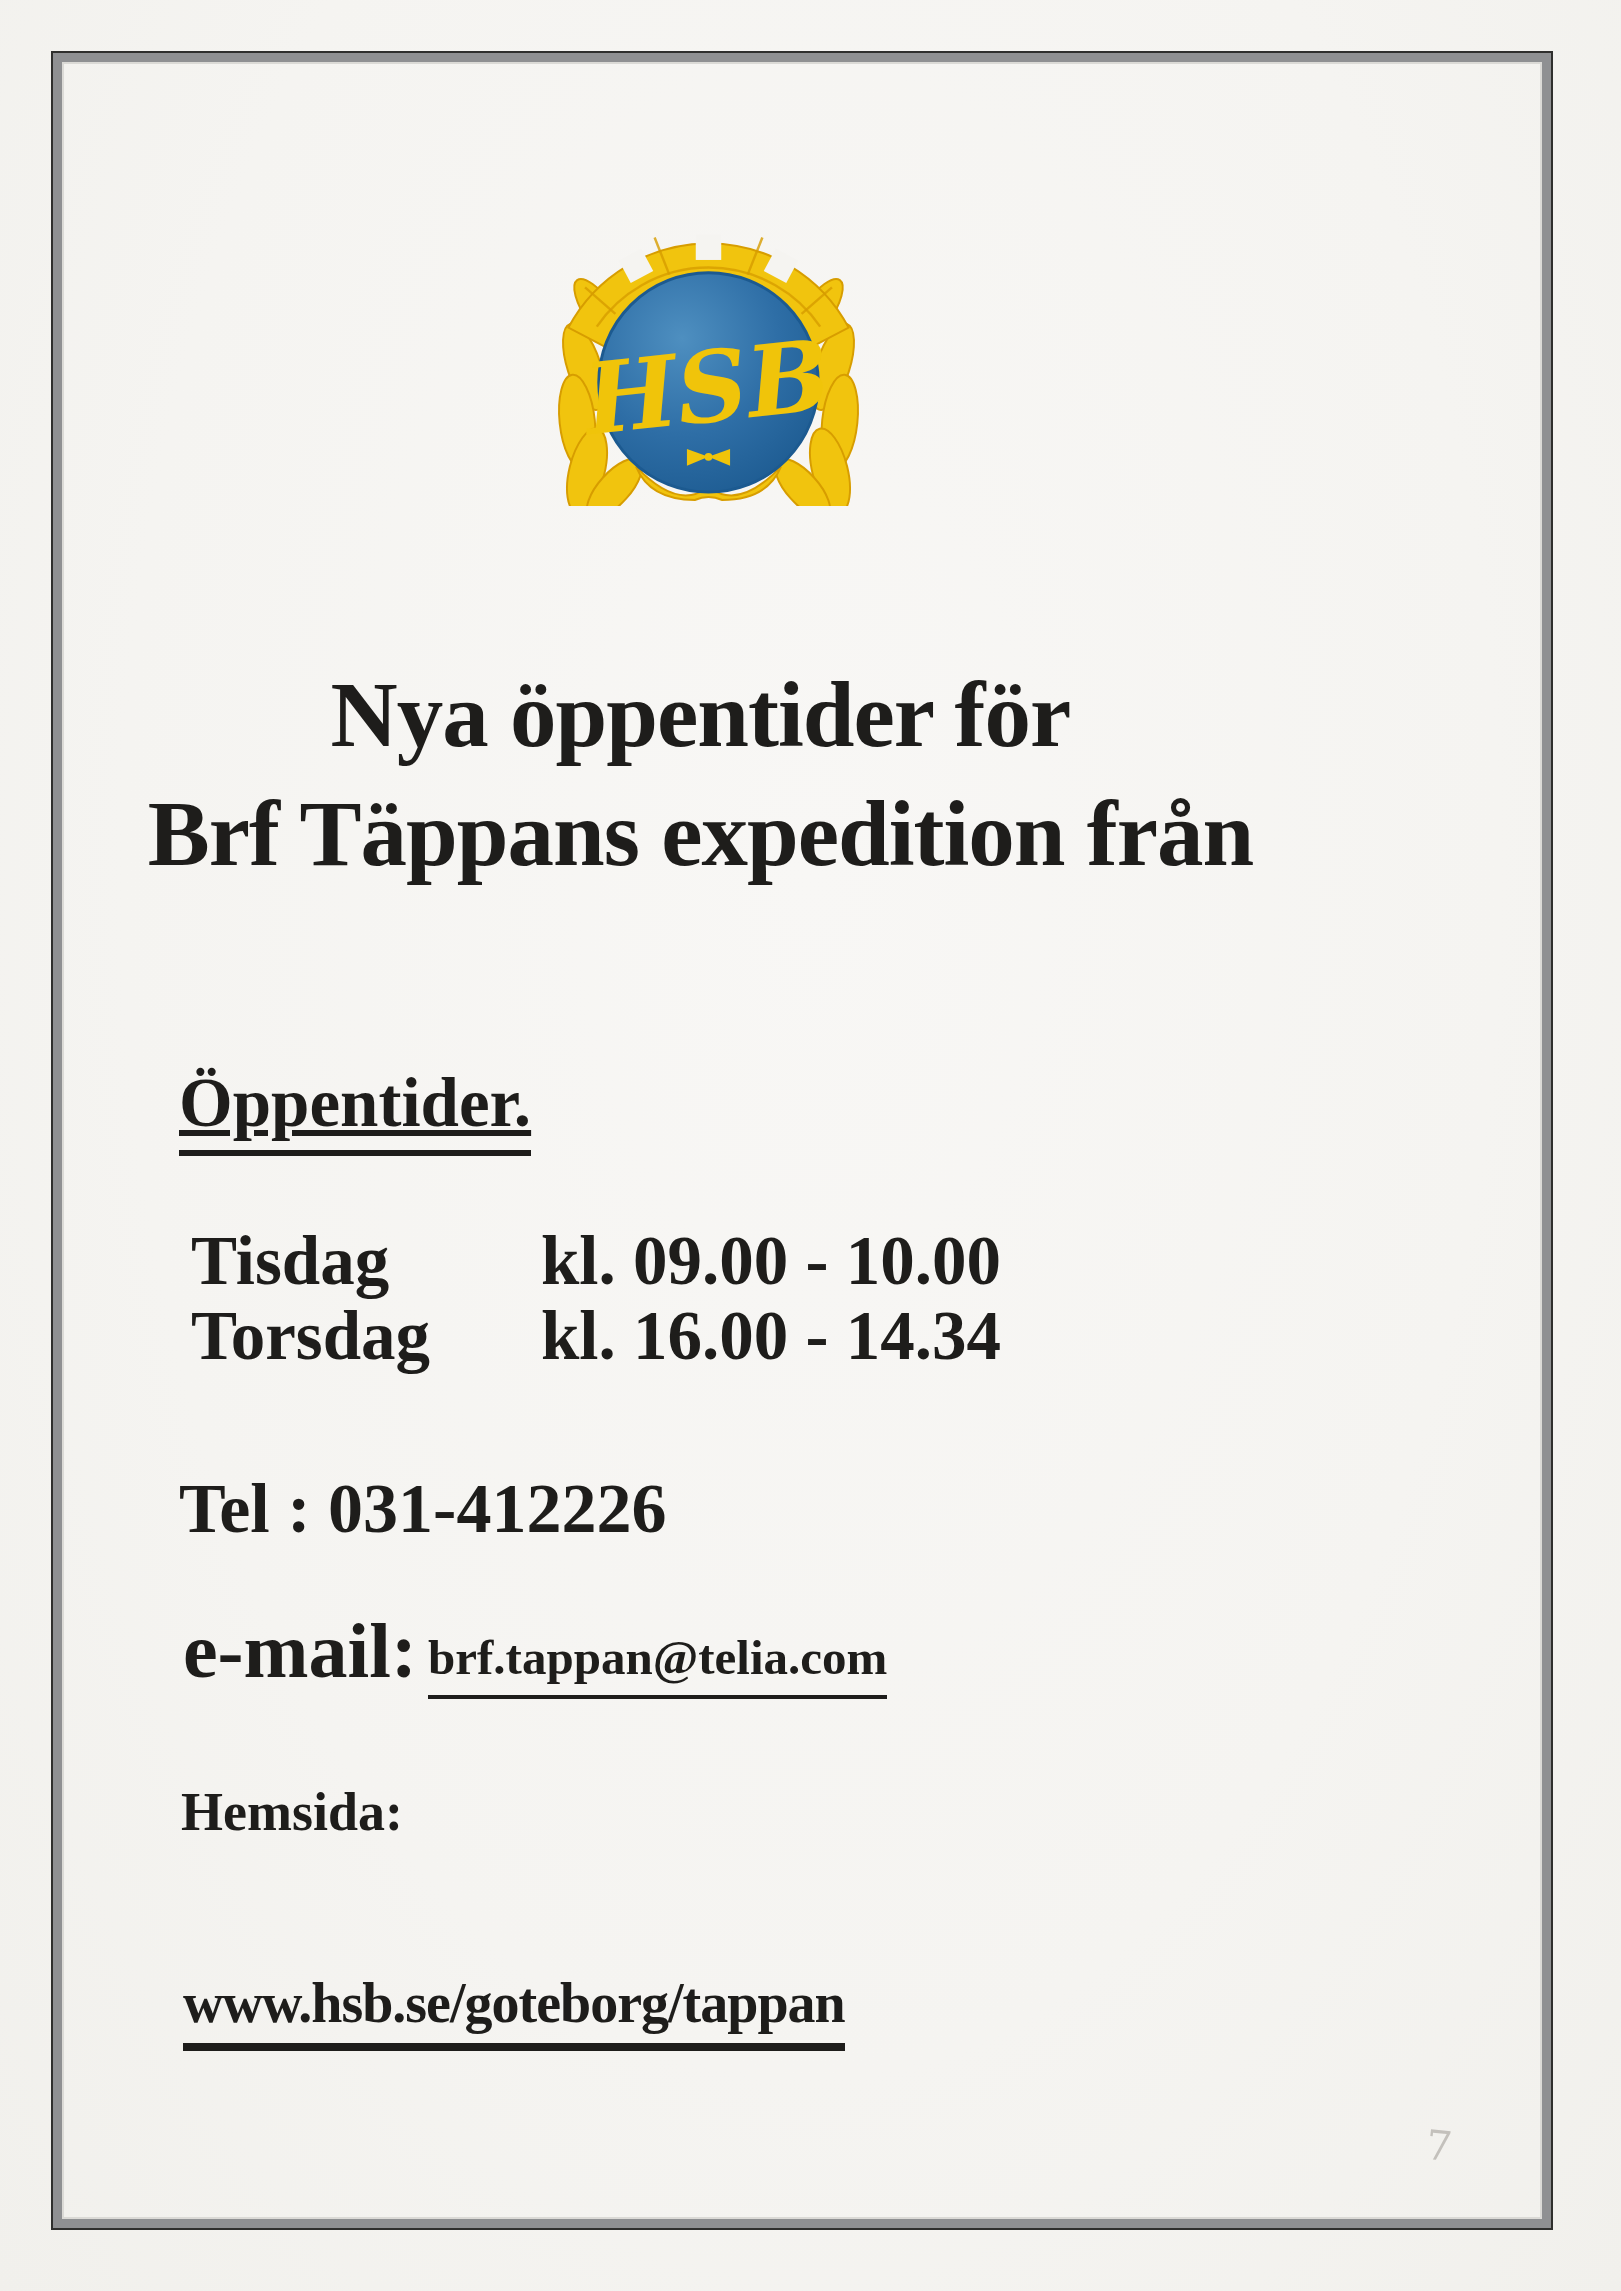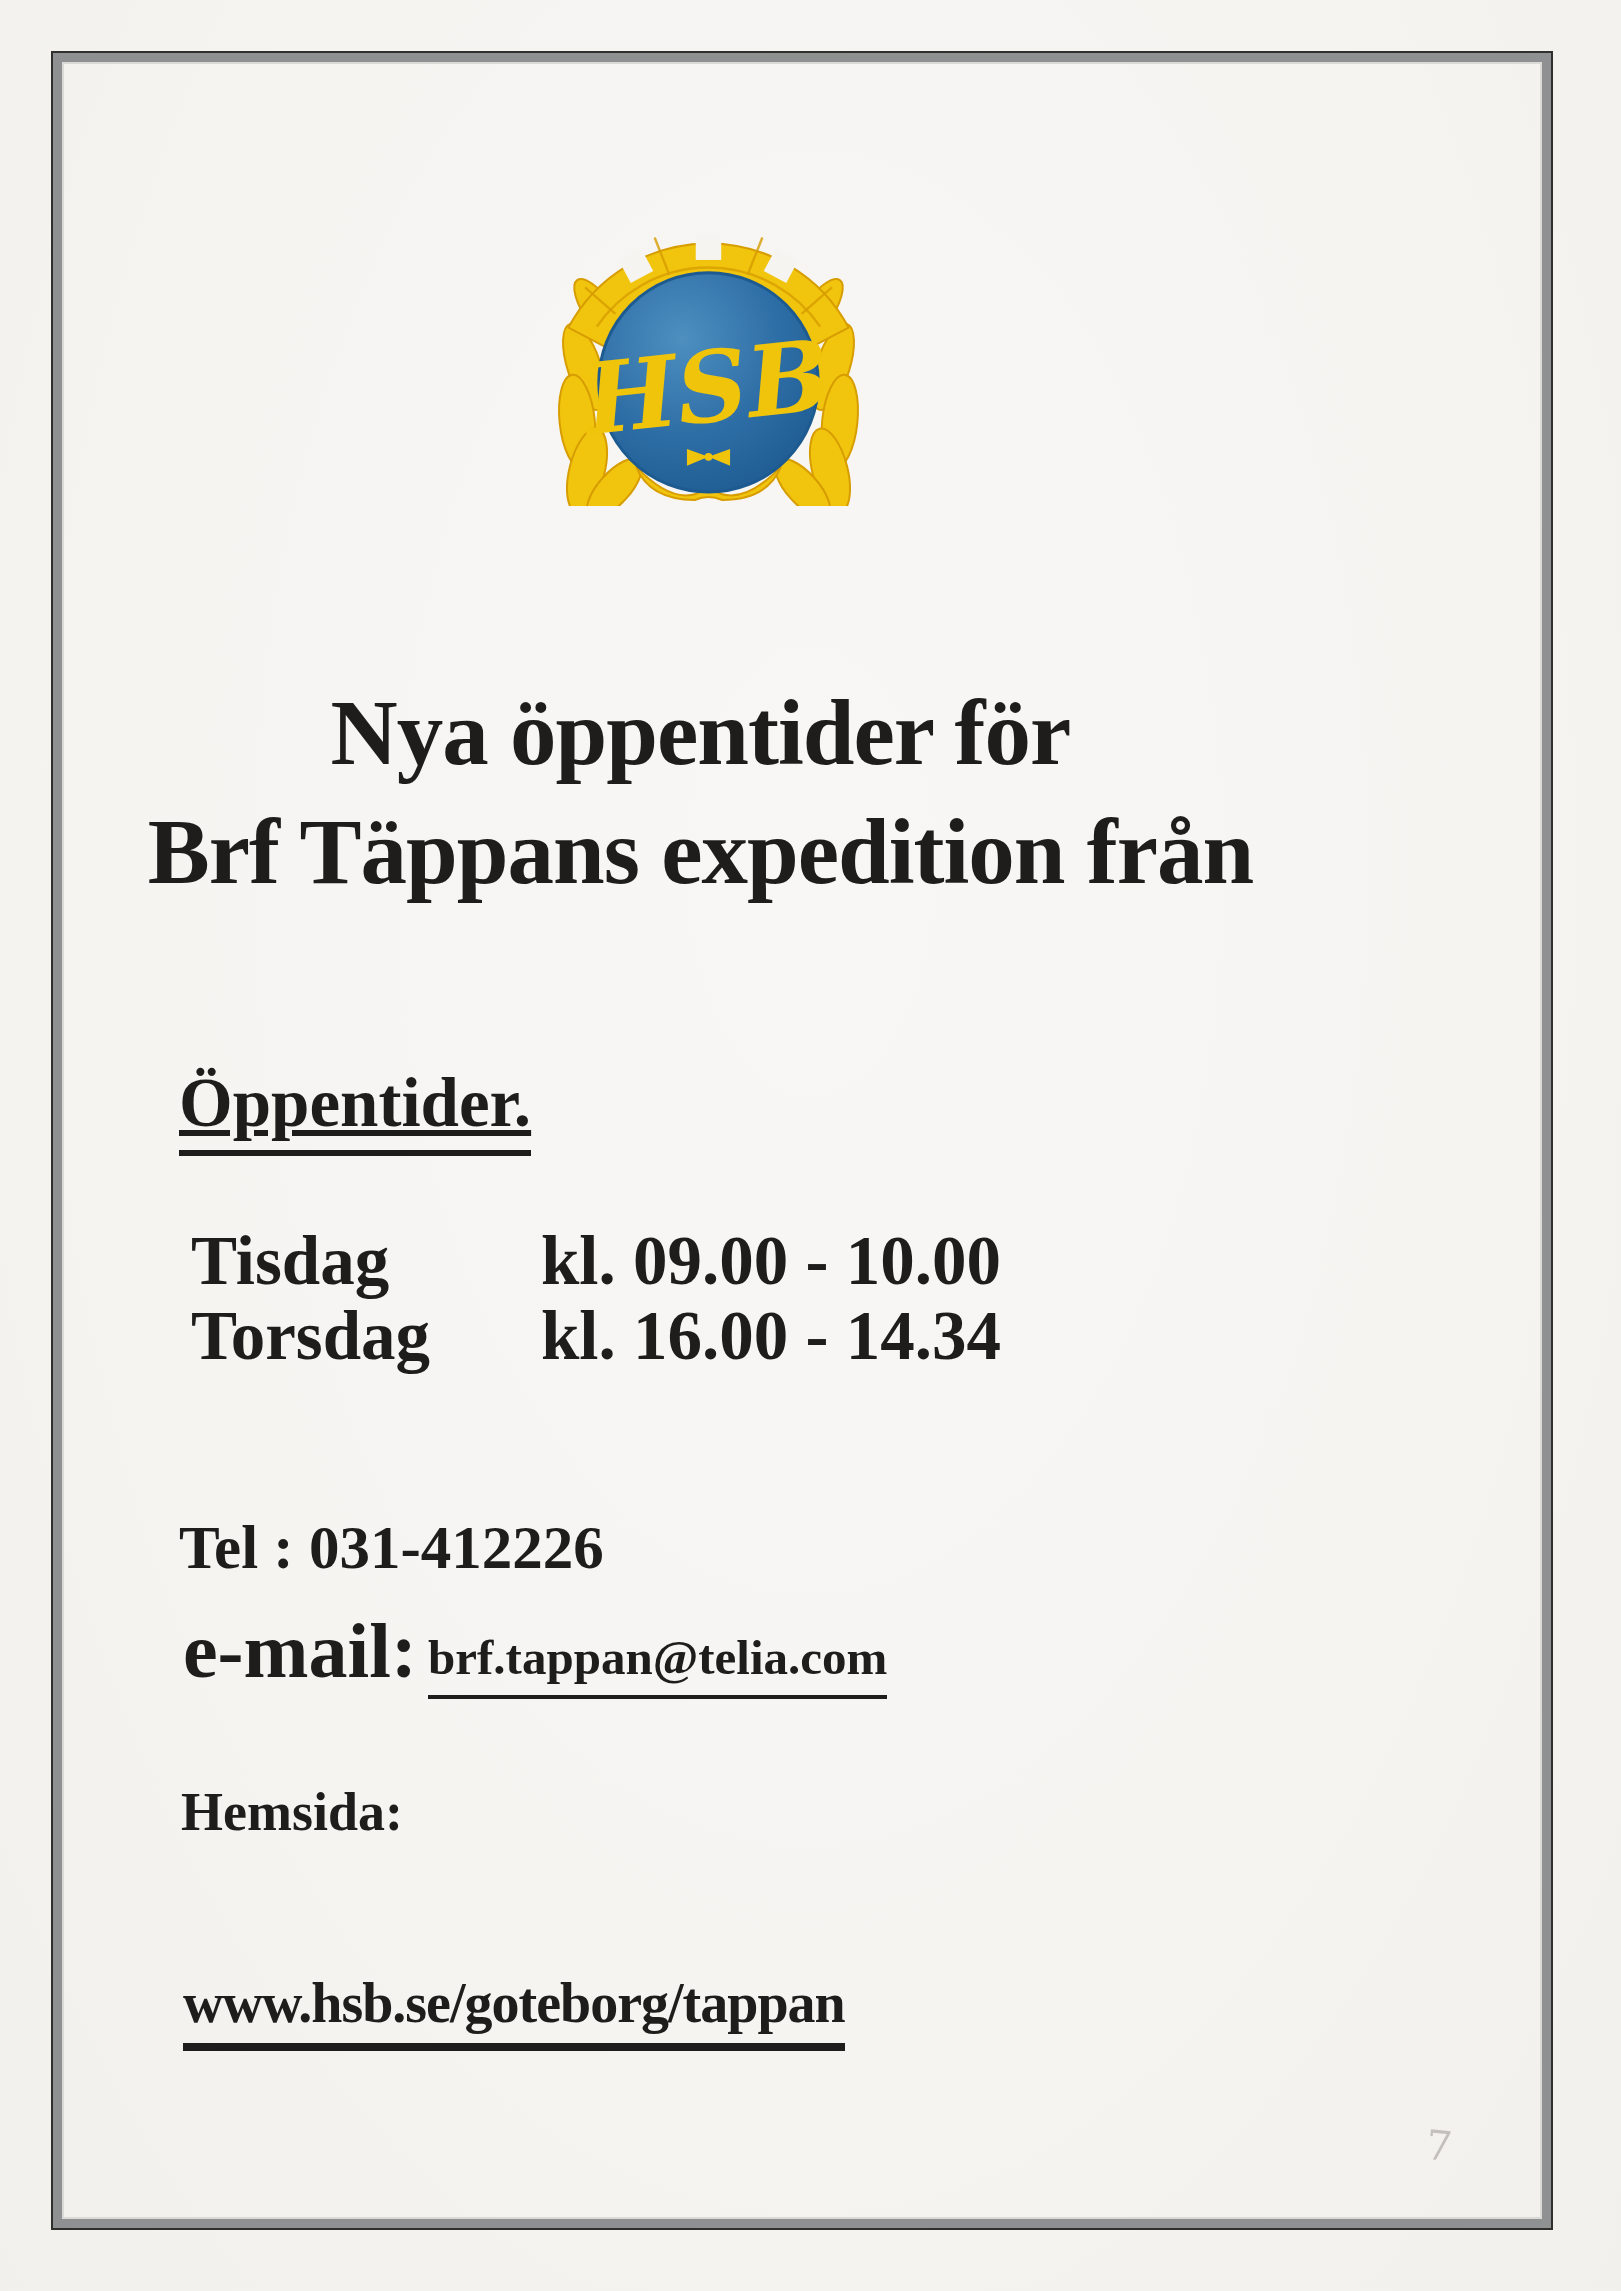--- a/index.html
+++ b/index.html
@@ -10,31 +10,31 @@
     color:#1e1d1b;overflow:hidden;
   }
   .page{position:absolute;inset:0;
     background:radial-gradient(ellipse at 50% 38%, #f8f7f5 0%, #f5f4f1 60%, #f1f0ec 100%);}
   
   .frame{position:absolute;left:51px;top:51px;width:1502px;height:2179px;
     border:2.9px solid #2f2f2d;box-sizing:border-box;}
   .frame-band{position:absolute;inset:0;border:9.8px solid #8f9092;box-sizing:border-box;}
   .frame-inner{position:absolute;inset:0;border:2px solid #dbdad6;box-sizing:border-box;}
   .logo{position:absolute;left:540px;top:155px;}
-  .title{position:absolute;left:39px;top:673px;width:1323px;margin:0;
+  .title{position:absolute;left:39px;top:655px;width:1323px;margin:0;
     text-align:center;font-size:93px;line-height:119px;font-weight:700;letter-spacing:-1px;}
   .title span{display:block;}
   .heading{position:absolute;left:179px;top:1064px;font-size:69px;font-weight:700;}
   .heading .u{display:inline-block;padding-bottom:7px;border-bottom:6.9px solid #1e1d1b;text-decoration:underline;}
   .hrow{position:absolute;left:0;width:100%;font-size:69px;font-weight:700;line-height:1;}
   .hrow .day{position:absolute;left:179px;white-space:nowrap;margin-left:12px;}
   .hrow .time{position:absolute;left:541px;white-space:nowrap;}
   .hrow1{top:1227px;}
   .hrow2{top:1302px;}
-  .tel{position:absolute;left:179px;top:1517px;font-size:61px;font-weight:700;line-height:1;white-space:nowrap;}
+  .tel{position:absolute;left:179px;top:1474px;font-size:70px;font-weight:700;line-height:1;white-space:nowrap;}
   .email-label{position:absolute;left:183px;top:1612px;font-size:78px;font-weight:700;line-height:1;}
   .email-line{position:absolute;font-size:49px;font-weight:700;line-height:1;white-space:nowrap;}
   .email-1{left:428px;top:1633px;}
   .email-2{left:419px;top:1703px;}
   .email-line .u-mail{display:inline-block;padding-bottom:13px;border-bottom:4.9px solid #1e1d1b;}
   .hemsida{position:absolute;left:181px;top:1785px;font-size:54px;font-weight:700;line-height:1;}
   .www{position:absolute;left:183px;top:1975px;font-size:56px;font-weight:700;line-height:1;letter-spacing:-1px;white-space:nowrap;}
   .www .u-www{display:inline-block;padding-bottom:11.8px;border-bottom:8.8px solid #1e1d1b;}
   .smudge{position:absolute;left:1426px;top:2122px;font-size:41px;color:rgba(125,120,112,0.40);
     transform:rotate(6deg);font-family:"DejaVu Serif",serif;}

